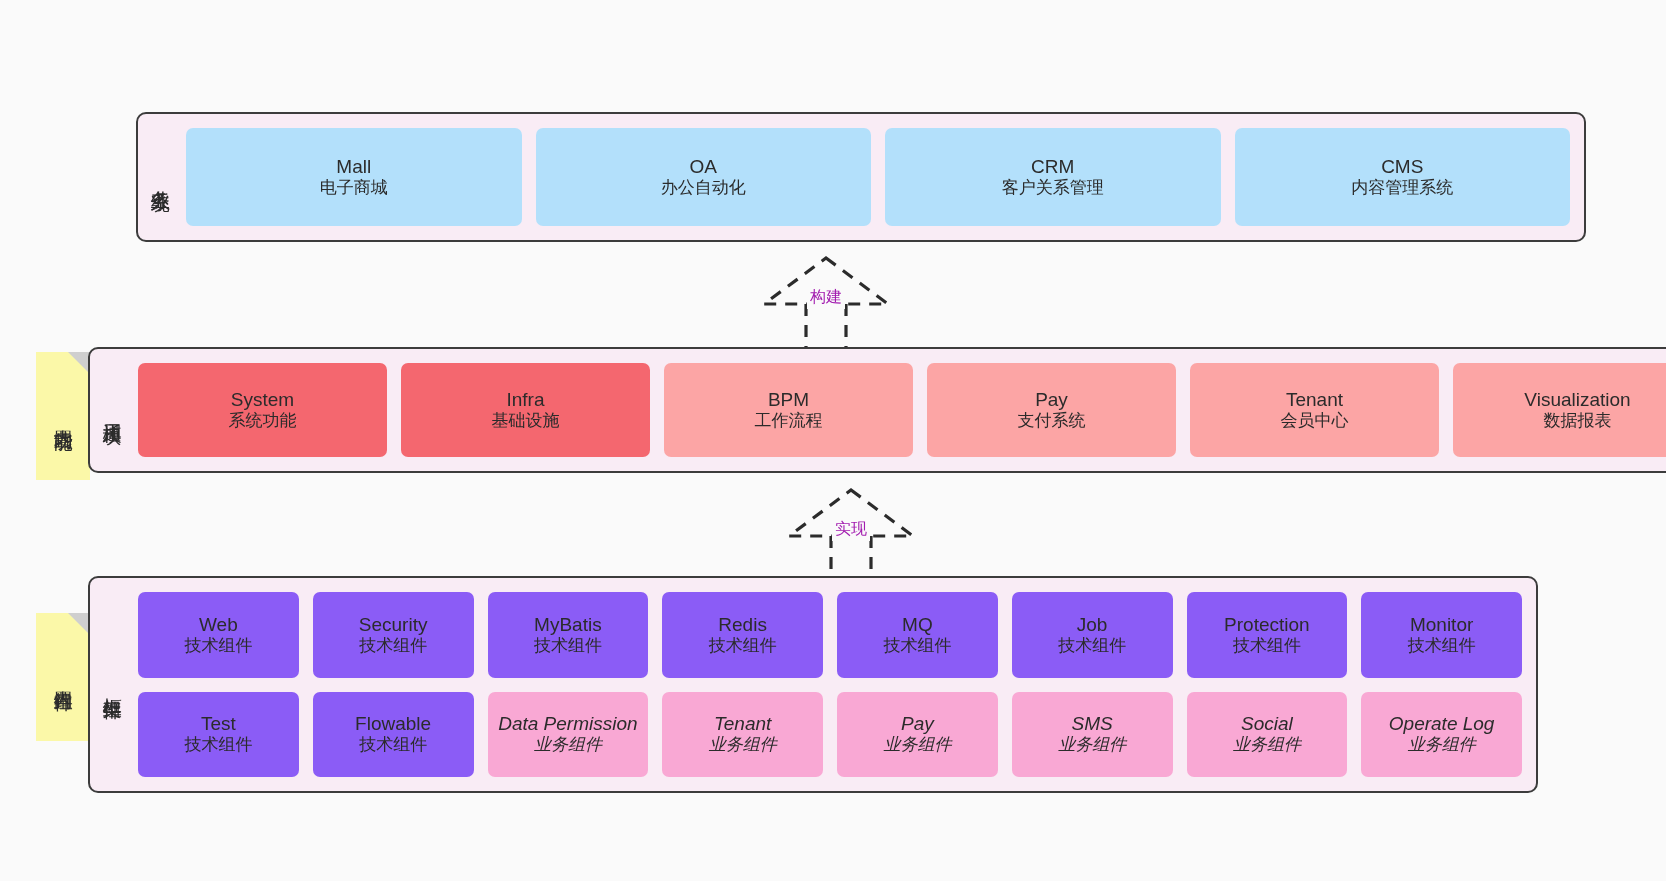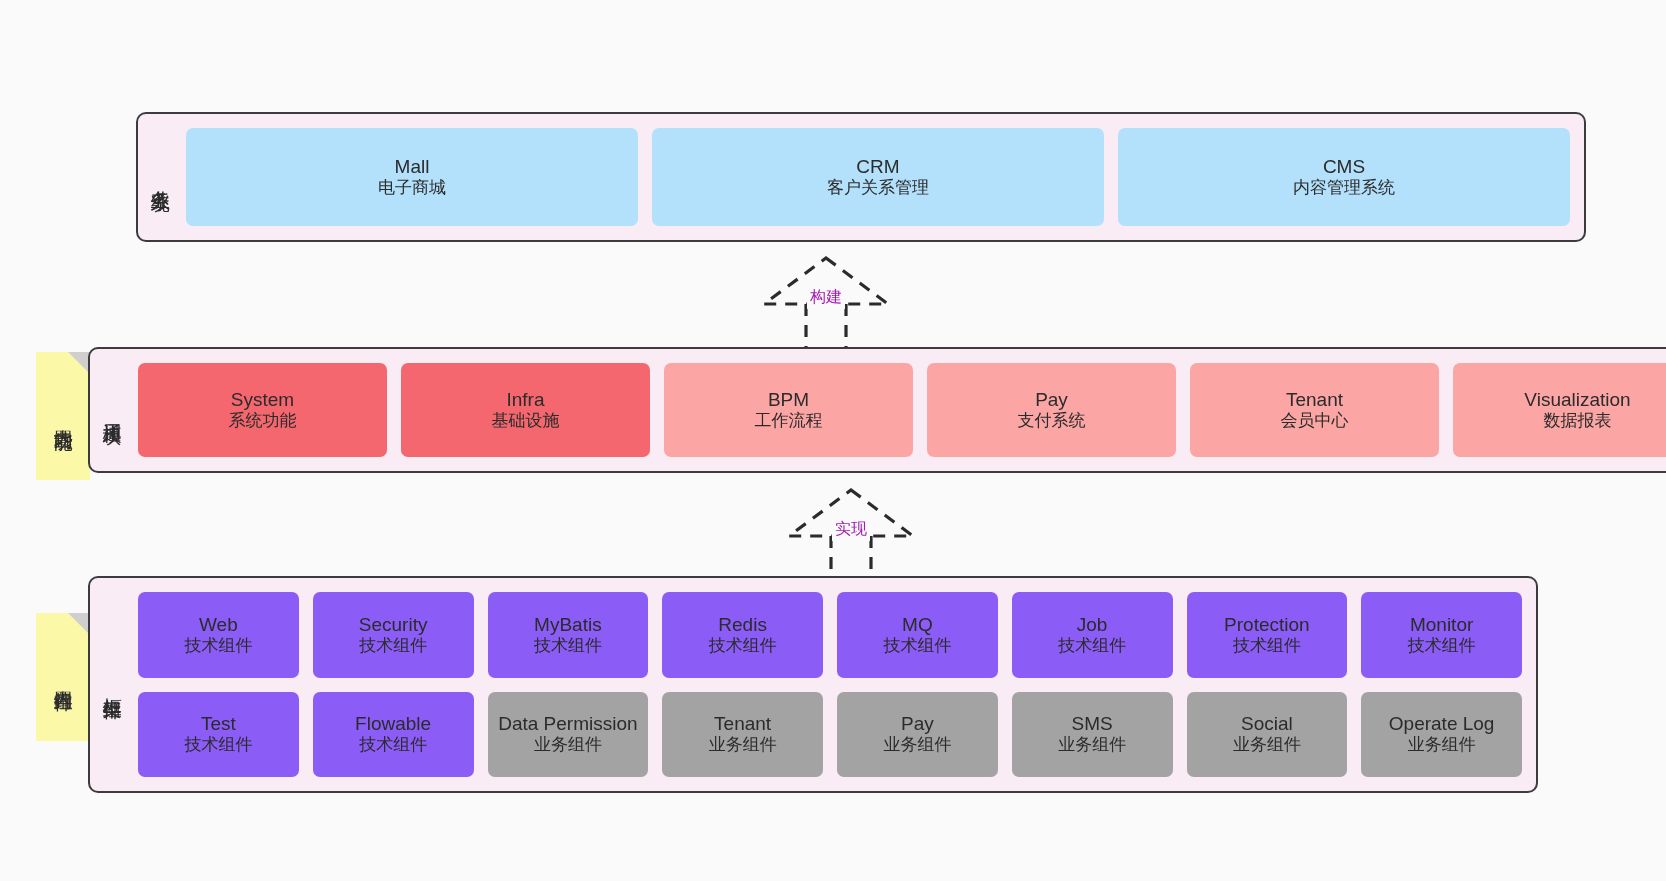--- a/index.html
+++ b/index.html
@@ -80,21 +80,21 @@
   }
   .node .n-sub {
     font-size: 17px;
   }
   .node.wrap .n-title { white-space: normal; }
 
   .c-blue        { background: #b3e0fb; }
   .c-red         { background: #f4676f; }
   .c-pink        { background: #fca5a5; }
   .c-green       { background: #8b5cf6; }
-  .c-lightgreen  { background: #a3a3a3; }
+  .c-lightgreen  { background: #f9a8d4; font-style: italic; }
 
   
   .sticky {
     position: absolute;
     background: #fbf8a8;
     display: flex;
     align-items: center;
     justify-content: center;
     font-size: 19px;
     color: #2b2b2b;
@@ -141,20 +141,24 @@
   <div class="layer" style="left:88px; top:112px; width:1450px; height:130px;margin-left:48px;">
     <div class="layer-title">业务系统</div>
     <div class="layer-body">
       <div class="row">
 
         <div class="node c-blue">
           <div class="n-title">Mall</div>
           <div class="n-sub">电子商城</div>
         </div>
 
+        <div class="node c-blue">
+          <div class="n-title">OA</div>
+          <div class="n-sub">办公自动化</div>
+        </div>
 
 
         <div class="node c-blue">
           <div class="n-title">CRM</div>
           <div class="n-sub">客户关系管理</div>
         </div>
 
         <div class="node c-blue">
           <div class="n-title">CMS</div>
           <div class="n-sub">内容管理系统</div>

